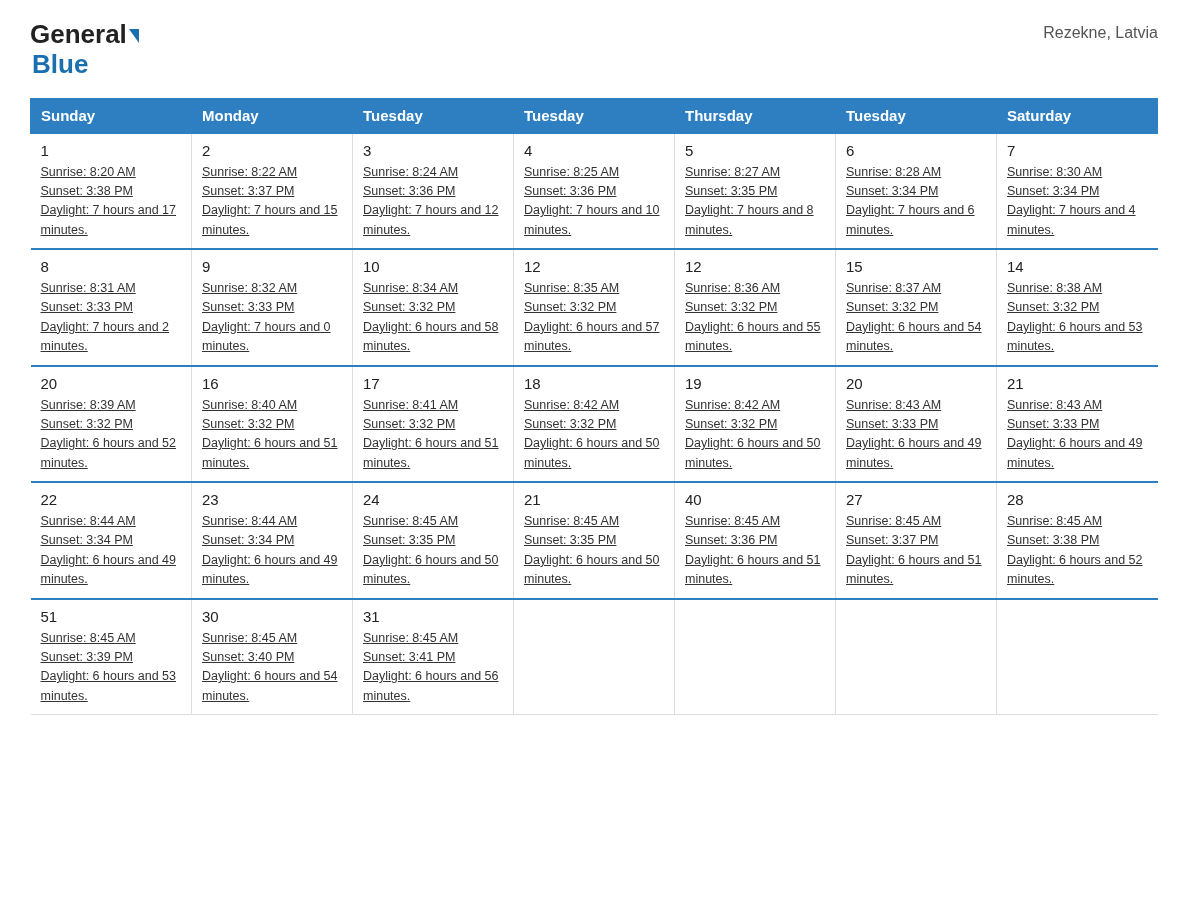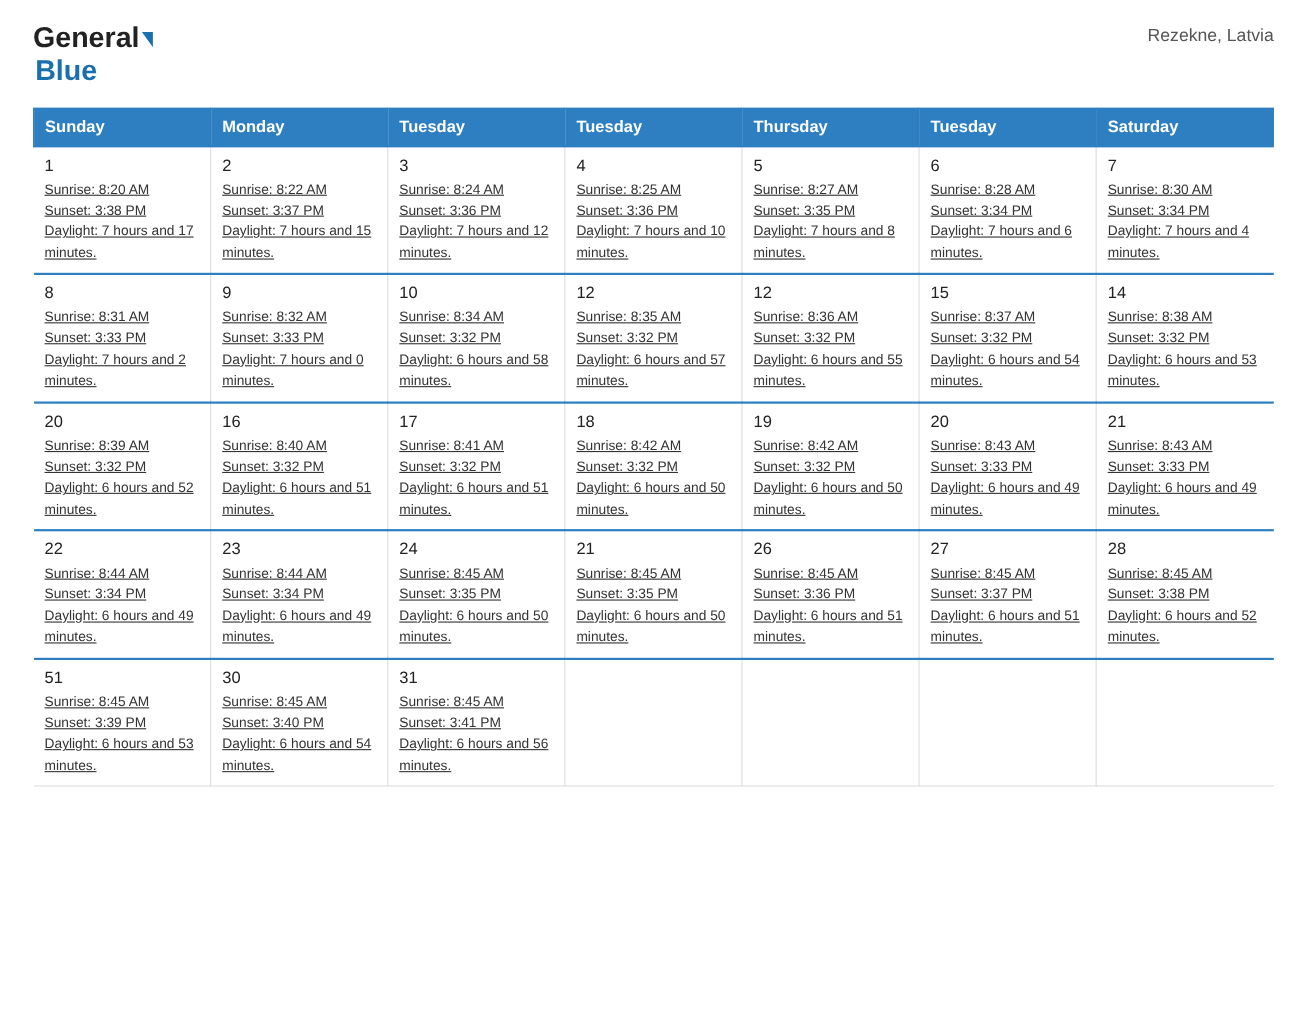--- a/index.html
+++ b/index.html
@@ -335,21 +335,21 @@
         </td>
         <td>
           <span class="day-num">21</span>
           <div class="day-info">
             Sunrise: 8:45 AM<br>
             Sunset: 3:35 PM<br>
             Daylight: 6 hours and 50 minutes.
           </div>
         </td>
         <td>
-          <span class="day-num">26</span>
+          <span class="day-num">40</span>
           <div class="day-info">
             Sunrise: 8:45 AM<br>
             Sunset: 3:36 PM<br>
             Daylight: 6 hours and 51 minutes.
           </div>
         </td>
         <td>
           <span class="day-num">27</span>
           <div class="day-info">
             Sunrise: 8:45 AM<br>

